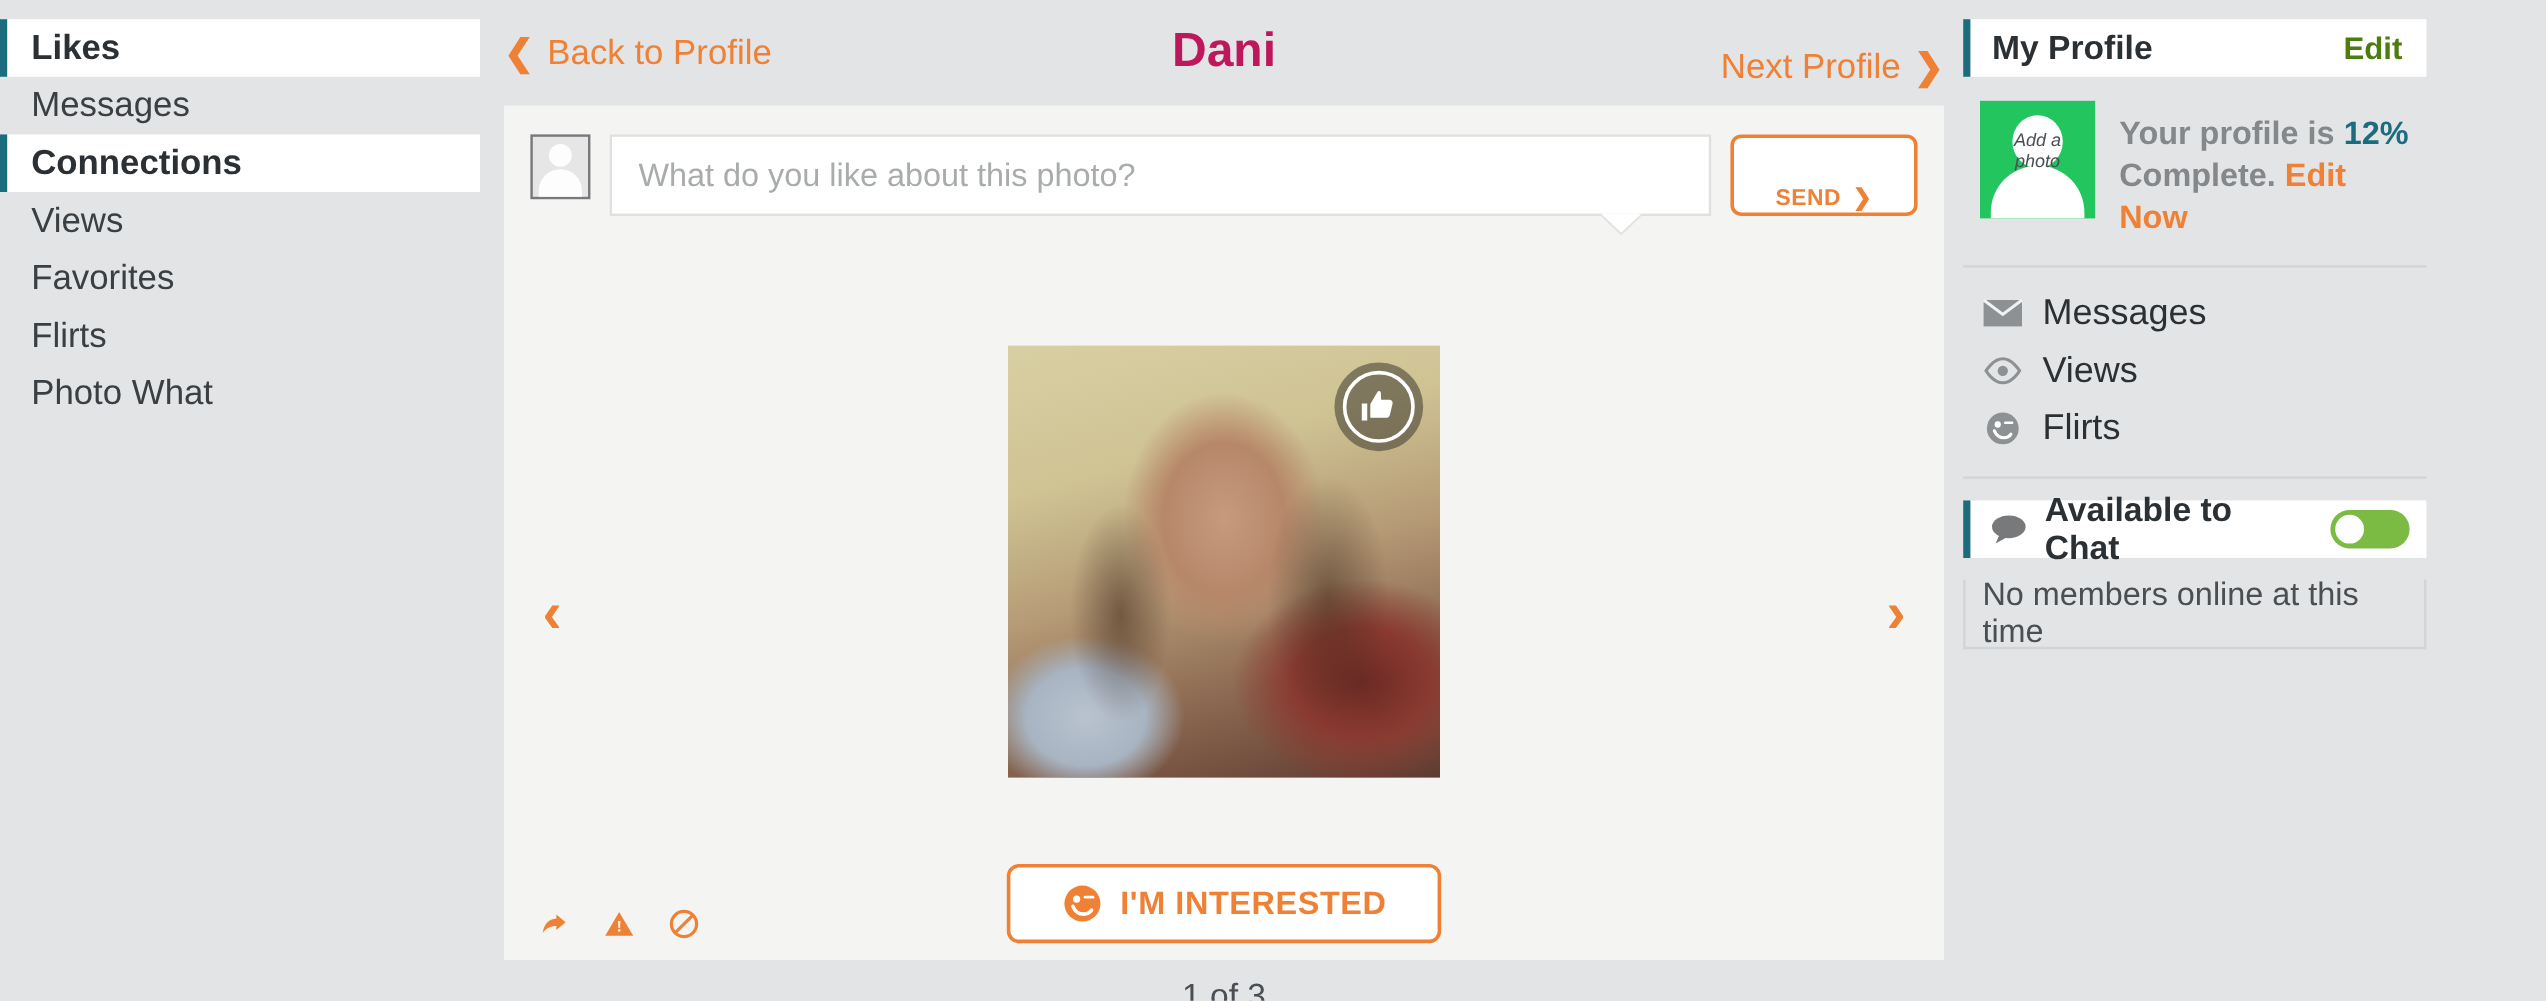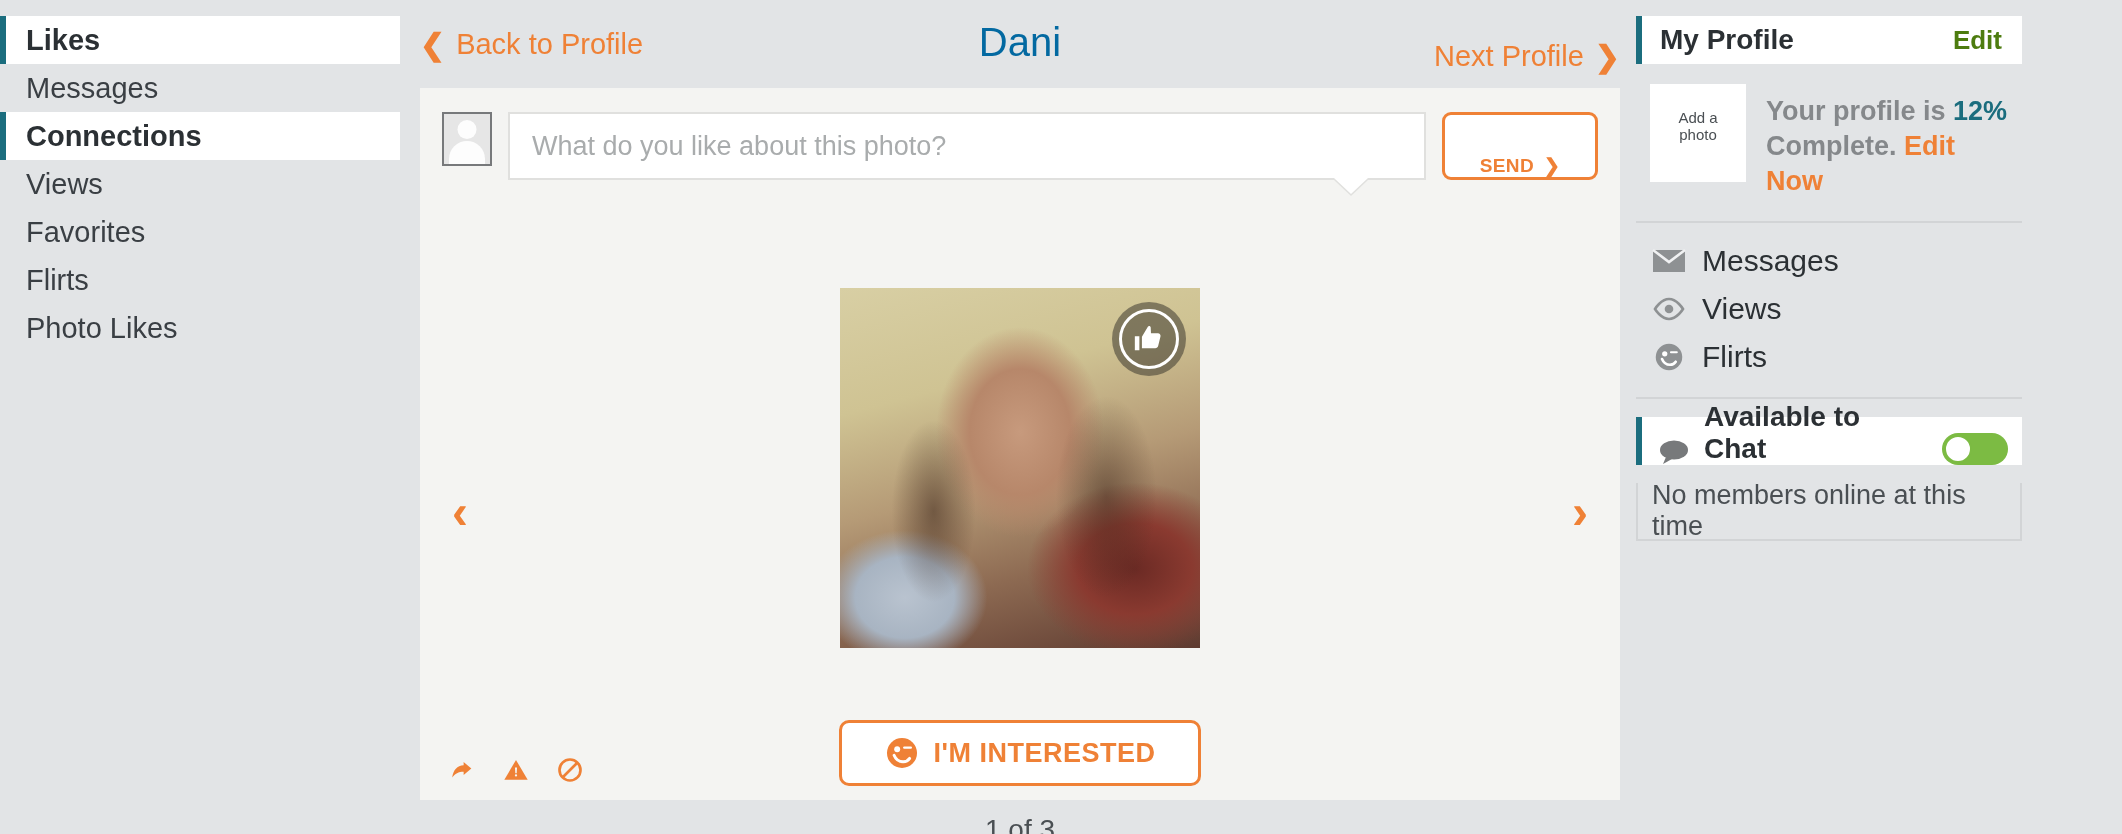--- a/index.html
+++ b/index.html
@@ -60,22 +60,22 @@
     display: flex;
     align-items: center;
     gap: 11px;
     cursor: pointer;
   }
   .profile-title {
     position: absolute;
     left: 0; right: 0; top: 12px;
     text-align: center;
     font-size: 40px;
-    color: #0369a1;
-    font-weight: 400;
+    color: #be185d;
+    font-weight: 700;
   }
   .next-link {
     position: absolute;
     right: 0; top: 18px;
     font-size: 29px;
     color: #ef8136;
     display: flex;
     align-items: center;
     gap: 11px;
     cursor: pointer;
@@ -307,23 +307,24 @@
   .profile-box {
     display: flex;
     align-items: flex-start;
     gap: 20px;
     padding: 20px 12px 22px 14px;
     border-bottom: 2px solid #d2d4d6;
   }
   .add-photo {
     position: relative;
     width: 96px; height: 98px;
-    background: #ffffff;
+    background: #22c55e;
     flex: none;
     overflow: hidden;
+    font-style: italic;
   }
   .add-photo .head {
     position: absolute;
     left: 50%; top: 12px;
     transform: translateX(-50%);
     width: 42px; height: 44px;
     border-radius: 50%;
     background: #ffffff;
   }
   .add-photo .body {
@@ -363,21 +364,21 @@
     color: #2b3034;
     cursor: pointer;
   }
 
   .chat-head {
     margin-top: 18px;
     height: 48px;
     background: #ffffff;
     border-left: 6px solid #1b6d7e;
     display: flex;
-    align-items: flex-end;
+    align-items: center;
     gap: 14px;
     padding: 0 14px 0 16px;
   }
   .chat-head .label {
     font-size: 28px;
     font-weight: bold;
     color: #2b3034;
     flex: 1;
   }
   .toggle {
@@ -426,21 +427,21 @@
     <div class="nav-item sub">
       <span>Views</span>
     </div>
     <div class="nav-item sub">
       <span>Favorites</span>
     </div>
     <div class="nav-item sub">
       <span>Flirts</span>
     </div>
     <div class="nav-item sub">
-      <span>Photo Likes</span>
+      <span>Photo What</span>
     </div>
   </nav>
 
   <div class="center-header">
     <div class="back-link">
       <span class="chev">❮</span>
       <span>Back to Profile</span>
     </div>
     <div class="profile-title">Dani</div>
     <div class="next-link">

